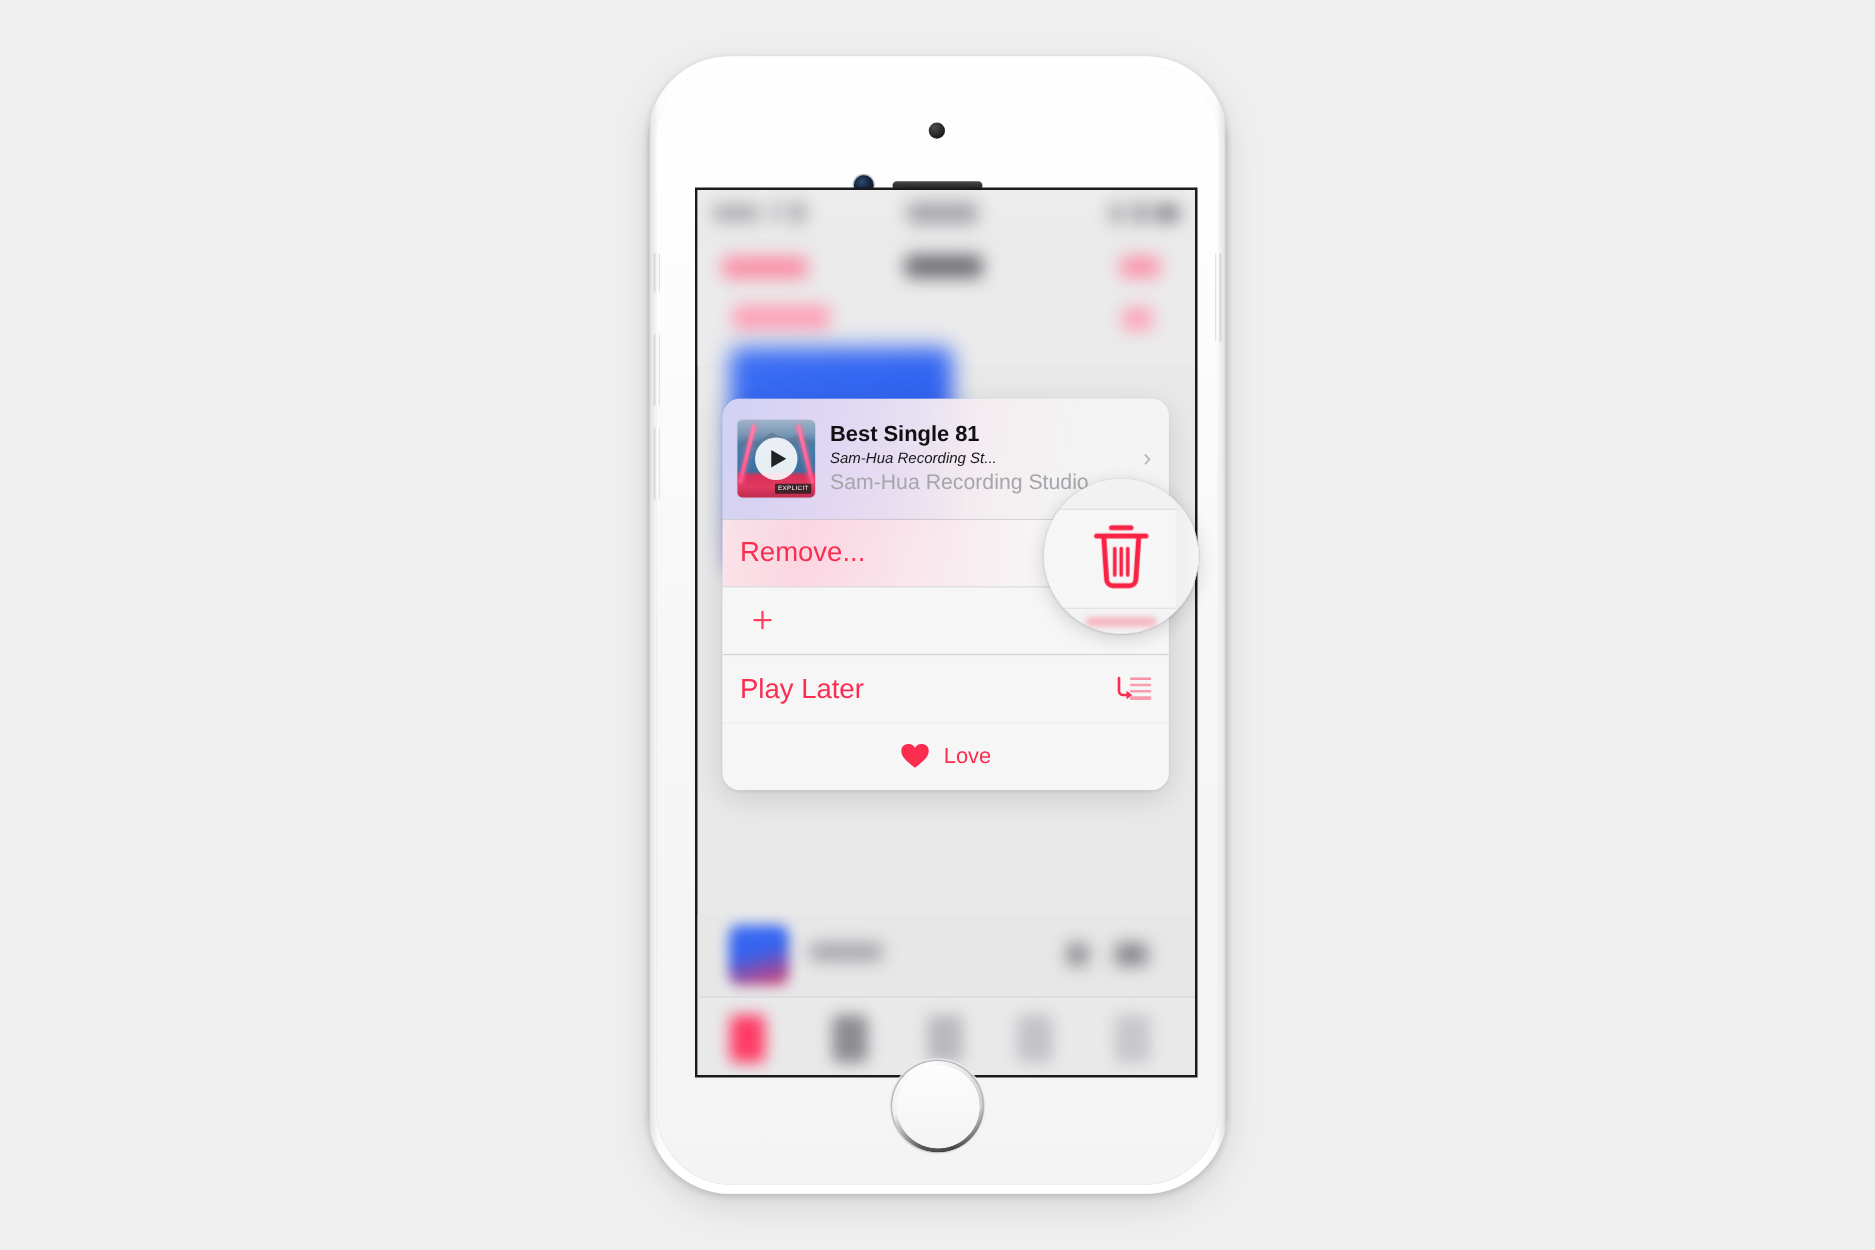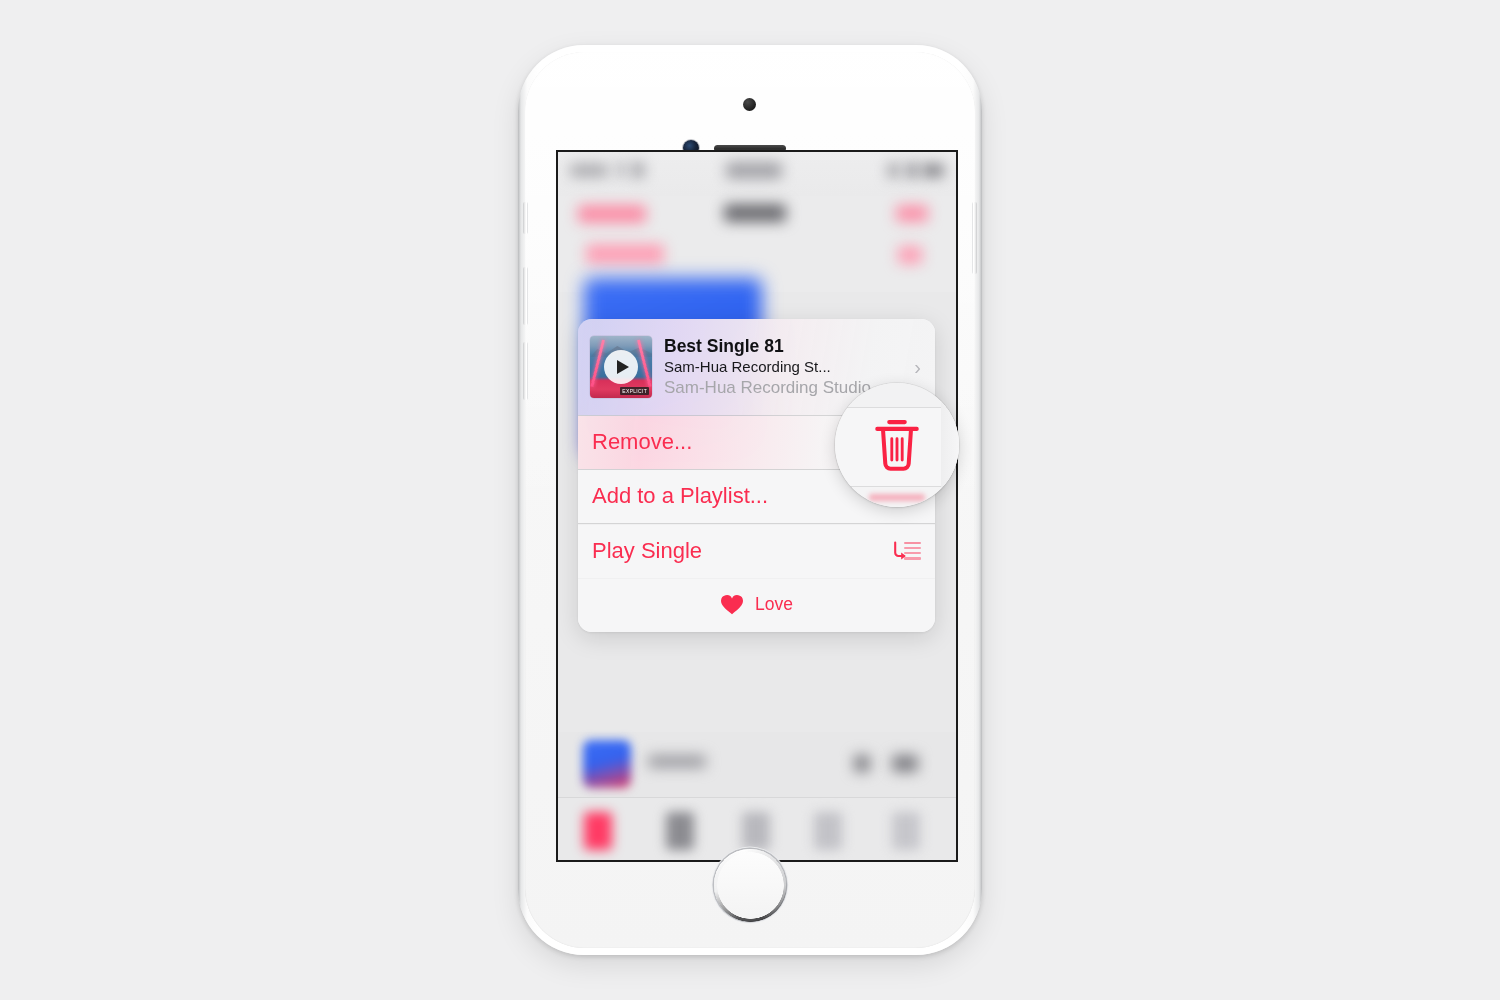--- a/index.html
+++ b/index.html
@@ -248,25 +248,26 @@
   }
   .hdr-title {
     font-size: 17.5px;
     font-weight: bold;
     color: #101013;
     line-height: 1.3;
     white-space: nowrap;
     overflow: hidden;
   }
   .hdr-sub1 {
-    font-size: 15px;
+    font-size: 12px;
     color: #18181b;
     line-height: 1.32;
     white-space: nowrap;
     overflow: hidden;
+    font-style: italic;
   }
   .hdr-sub2 {
     font-size: 17px;
     color: #a6a6aa;
     line-height: 1.32;
     white-space: nowrap;
     overflow: hidden;
   }
   .hdr-chevron {
     flex: 0 0 auto;
@@ -457,35 +458,34 @@
               <svg width="20" height="22" viewBox="0 0 20 22" style="position:absolute;right:0;top:0;">
                 <path d="M7 2.2h6M2.4 4.8h15.2M4.6 4.8l.9 13.4a2 2 0 0 0 2 1.9h5a2 2 0 0 0 2-1.9l.9-13.4" fill="none" stroke="#fa2d50" stroke-width="1.7" stroke-linecap="round"></path>
                 <path d="M8 8.5v8M12 8.5v8" fill="none" stroke="#fa2d50" stroke-width="1.5" stroke-linecap="round"></path>
               </svg>
             </div>
           </div>
 
           <div class="menu-sep"></div>
 
           <div class="menu-row">
-            <div class="menu-label">Add to a Playlist...</div>
             <div class="row-icon">
               <svg width="20" height="20" viewBox="0 0 20 20" style="position:absolute;right:0;top:1px;opacity:.9;">
                 <path d="M10 3.5v13M3.5 10h13" fill="none" stroke="#fa2d50" stroke-width="1.8" stroke-linecap="round"></path>
               </svg>
             </div>
           </div>
 
           <div class="menu-sep"></div>
 
 
           <div class="menu-sep"></div>
 
           <div class="menu-row">
-            <div class="menu-label">Play Single</div>
+            <div class="menu-label">Play Later</div>
             <div class="row-icon">
               <span class="lines">
                   <i></i>
                   <i></i>
                   <i></i>
                   <i></i>
                 </span>
               <svg class="arrow-svg" width="13" height="19" viewBox="0 0 13 19">
                 <path d="M2.2 1.5V11.8a3.2 3.2 0 0 0 3.2 3.2h5.4" fill="none" stroke="#fa2d50" stroke-width="2.1" stroke-linecap="round"></path>
                 <path d="M8.2 11.6 L12.8 15 L8.2 18.4 Z" fill="#fa2d50"></path>

